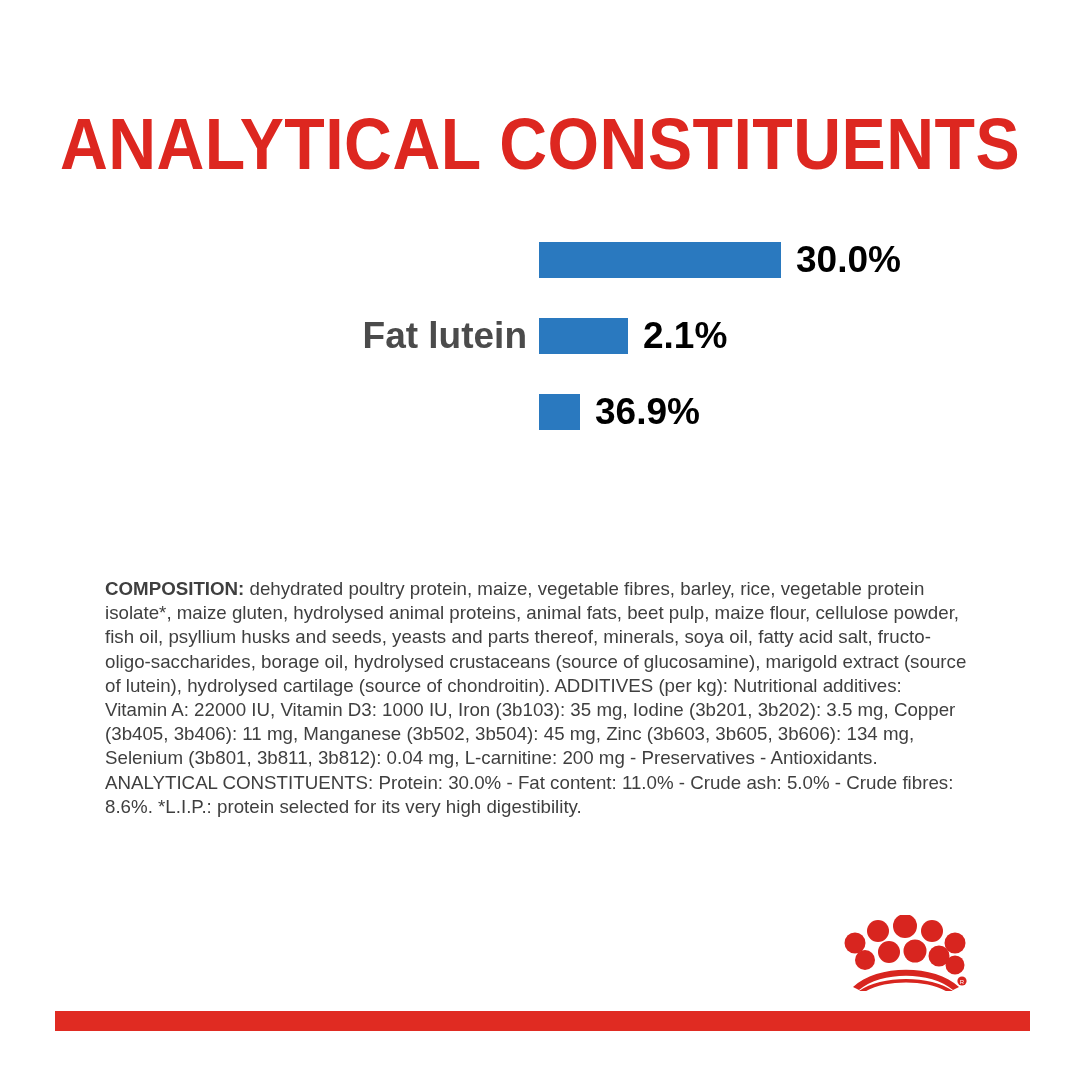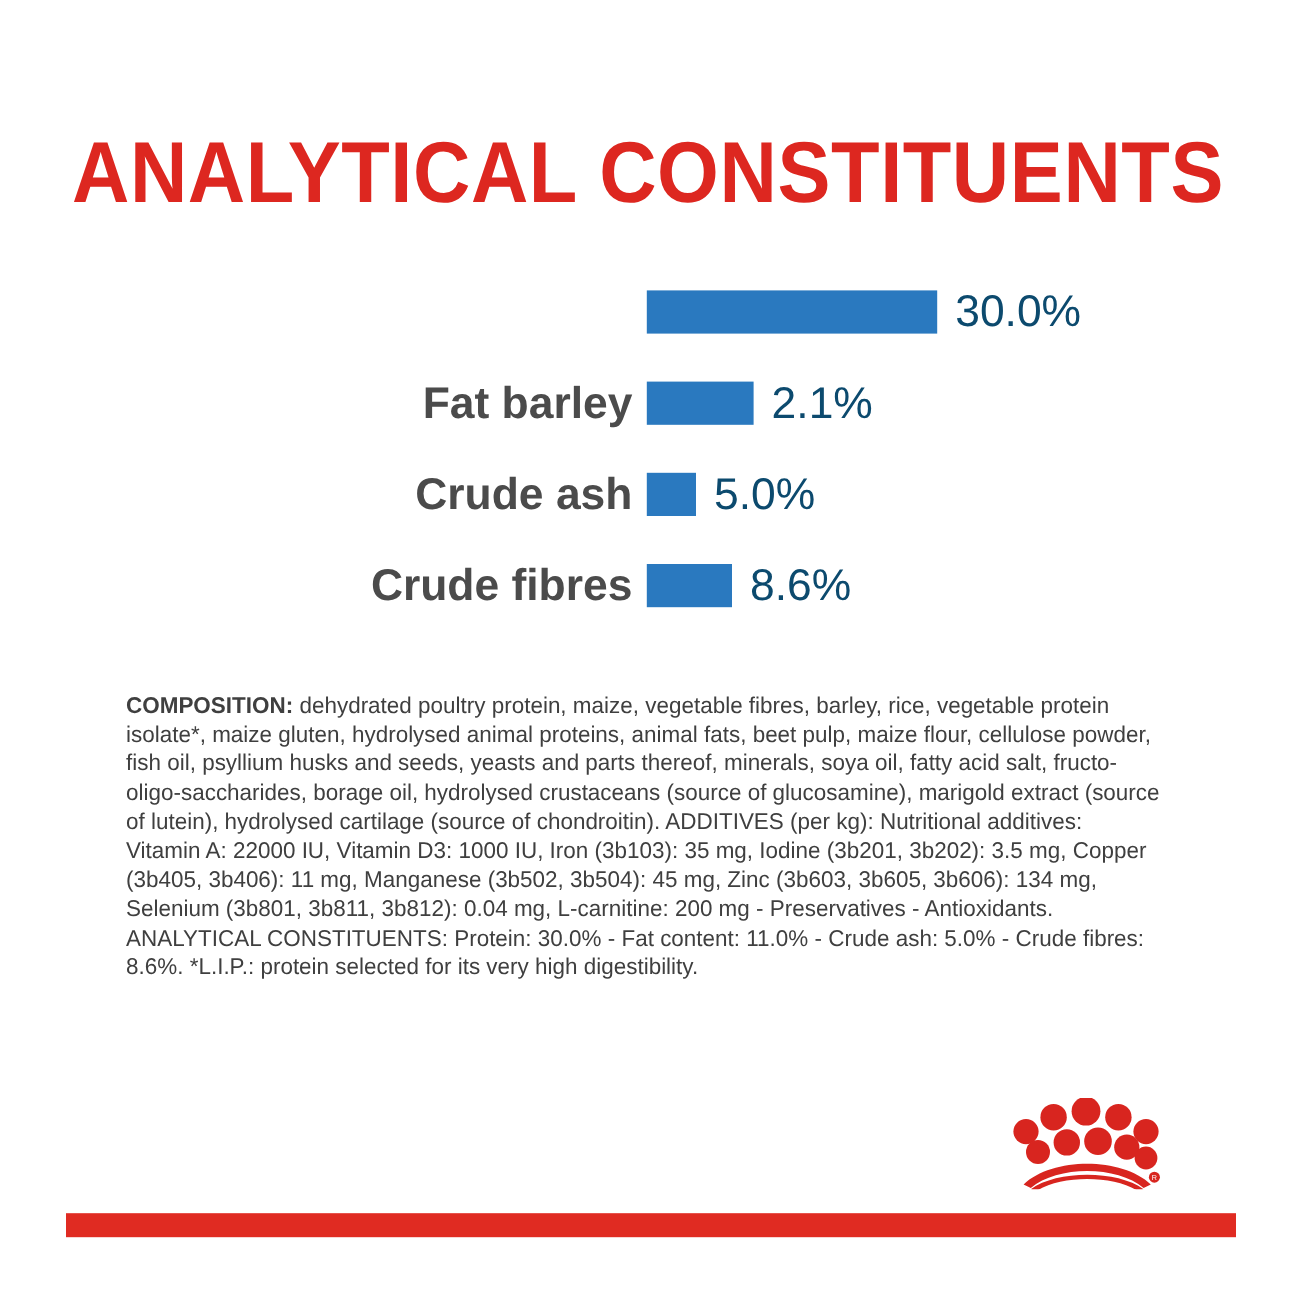--- a/index.html
+++ b/index.html
@@ -70,23 +70,23 @@
     display: flex;
     align-items: center;
   }
   .bar-fill {
     height: 36px;
     background: #2a79bf;
     display: block;
   }
   .bar-value {
     margin-left: 15px;
-    color: #0c4a6e;
+    color: #000000;
     font-family: "Liberation Sans Narrow", "Liberation Sans", sans-serif;
-    font-weight: normal;
+    font-weight: bold;
     font-size: 37px;
     line-height: 44px;
     white-space: nowrap;
   }
 
   
   .composition {
     position: absolute;
     top: 558px;
     left: 105px;
@@ -135,42 +135,34 @@
   <div class="chart">
 
     <div class="bar-row">
       <div class="bar-track">
         <span class="bar-fill" style="width:242px"></span>
         <span class="bar-value">30.0%</span>
       </div>
     </div>
 
     <div class="bar-row">
-      <div class="bar-label-holder">Fat barley</div>
+      <div class="bar-label-holder">Fat lutein</div>
       <div class="bar-track">
         <span class="bar-fill" style="width:89px"></span>
         <span class="bar-value">2.1%</span>
       </div>
     </div>
 
     <div class="bar-row">
-      <div class="bar-label-holder">Crude ash</div>
       <div class="bar-track">
         <span class="bar-fill" style="width:41px"></span>
-        <span class="bar-value">5.0%</span>
+        <span class="bar-value">36.9%</span>
       </div>
     </div>
 
-    <div class="bar-row">
-      <div class="bar-label-holder">Crude fibres</div>
-      <div class="bar-track">
-        <span class="bar-fill" style="width:71px"></span>
-        <span class="bar-value">8.6%</span>
-      </div>
-    </div>
 
   </div>
 
   <p class="composition"><span class="lead">COMPOSITION:</span><span> dehydrated poultry protein, maize, vegetable fibres, barley, rice, vegetable protein isolate*, maize gluten, hydrolysed animal proteins, animal fats, beet pulp, maize flour, cellulose powder, fish oil, psyllium husks and seeds, yeasts and parts thereof, minerals, soya oil, fatty acid salt, fructo-oligo-saccharides, borage oil, hydrolysed crustaceans (source of glucosamine), marigold extract (source of lutein), hydrolysed cartilage (source of chondroitin). ADDITIVES (per kg): Nutritional additives: Vitamin A: 22000 IU, Vitamin D3: 1000 IU, Iron (3b103): 35 mg, Iodine (3b201, 3b202): 3.5 mg, Copper (3b405, 3b406): 11 mg, Manganese (3b502, 3b504): 45 mg, Zinc (3b603, 3b605, 3b606): 134 mg, Selenium (3b801, 3b811, 3b812): 0.04 mg, L-carnitine: 200 mg - Preservatives - Antioxidants. ANALYTICAL CONSTITUENTS: Protein: 30.0% - Fat content: 11.0% - Crude ash: 5.0% - Crude fibres: 8.6%. *L.I.P.: protein selected for its very high digestibility.</span></p>
 
   <div class="logo">
     <svg width="126" height="76" viewBox="0 0 126 76" xmlns="http://www.w3.org/2000/svg">
       <g fill="#d8251f">
 
         <circle cx="12" cy="28" r="10.5"></circle>

